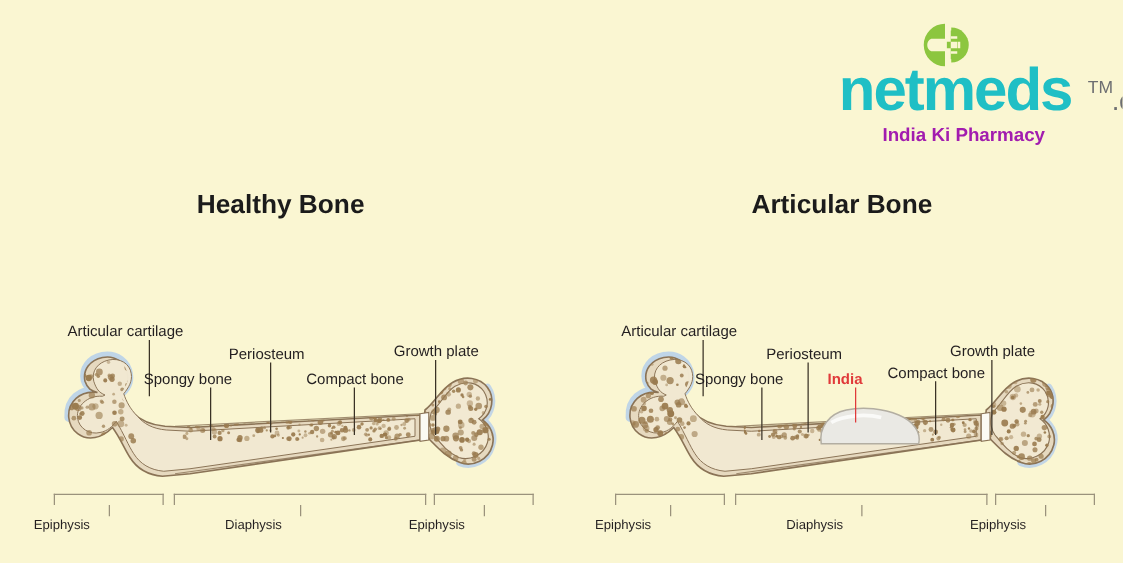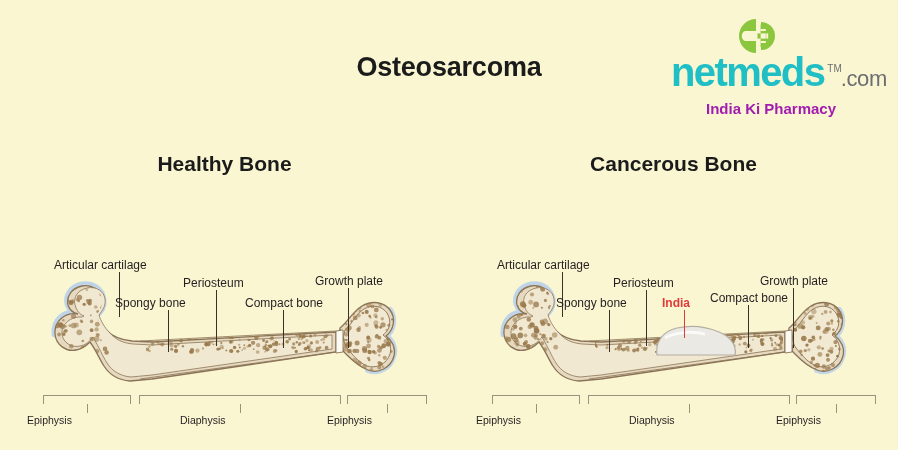--- a/index.html
+++ b/index.html
@@ -41,30 +41,30 @@
   }
   .logo-word {
     position: absolute;
     left: 0; top: 36px;
     width: 200px;
     height: 34px;
     line-height: 34px;
     white-space: nowrap;
   }
   .logo-net {
-    font-size: 40px;
+    font-size: 48px;
     font-weight: bold;
     color: #1fbfc5;
     letter-spacing: -1.6px;
   }
   .logo-tm {
-    font-size: 10px;
+    font-size: 14px;
     color: #6d6e71;
     vertical-align: 14px;
-    margin-left: 3px;
+    margin-left: 13px;
     font-weight: normal;
   }
   .logo-com {
     font-size: 22px;
     color: #6d6e71;
     letter-spacing: -0.4px;
     margin-left: -1px;
   }
   .logo-tag {
     position: absolute;
@@ -130,21 +130,20 @@
     color: #231f20;
     text-align: left;
     white-space: nowrap;
   }
 </style>
 </head>
 <body>
 
 <div id="stage">
 
-  <div class="main-title">Osteosarcoma</div>
 
   <div class="logo">
     <div class="logo-mark">
       <svg width="56" height="40" viewBox="0 0 56 40">
         <path d="M22 3 A17 17 0 1 0 22 37 L22 25 L11 25 A5.5 5.5 0 0 1 11 15 L22 15 Z" fill="#8cc63f"></path>
         <path d="M27 6 A14 14 0 0 1 27 34 Z" fill="#8cc63f"></path>
         <rect x="23.5" y="17.4" width="12" height="5.2" fill="#8cc63f"></rect>
         <rect x="26.6" y="8.4" width="5.2" height="23" fill="#8cc63f"></rect>
         <rect x="26.6" y="17.4" width="5.2" height="5.2" fill="#faf6d2"></rect>
         <rect x="32.2" y="17.4" width="2.0" height="5.2" fill="#faf6d2"></rect>
@@ -155,21 +154,21 @@
     <div class="logo-word">
       <span class="logo-net">netmeds</span><span class="logo-tm">TM</span><span class="logo-com">.com</span>
     </div>
     <div class="logo-tag">India Ki Pharmacy</div>
   </div>
 
   <div class="panel left">
     <div class="panel-title">Healthy Bone</div>
   </div>
   <div class="panel right">
-    <div class="panel-title">Cancerous Bone</div>
+    <div class="panel-title">Articular Bone</div>
   </div>
 
   <div id="art-layer">
       <div style="position:absolute;left:0;top:0;width:449px;height:450px;">
   <svg width="449" height="450" viewBox="0 0 449 450" style="position:absolute;left:0;top:0;">
     <defs>
       <clipPath id="clip-h">
               <path d="M 78 314
     C 64 312 54 322 55 334
     C 56 345 66 352 76 350

